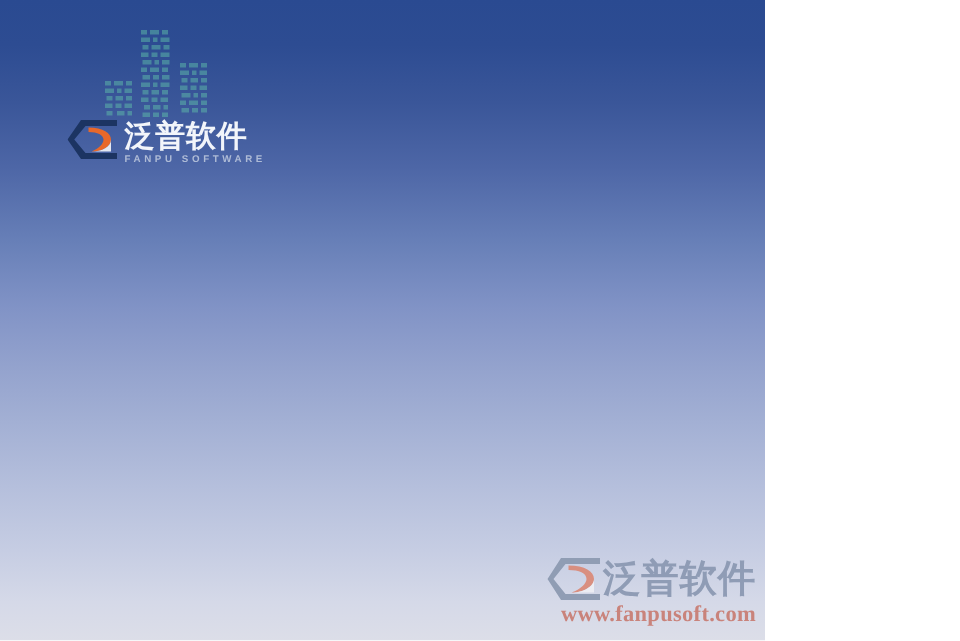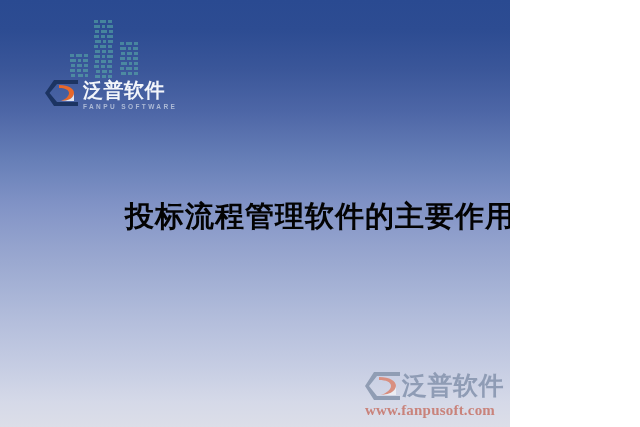--- a/index.html
+++ b/index.html
@@ -127,21 +127,21 @@
     letter-spacing: 0.5px;
     margin-left: 2px;
     white-space: nowrap;
   }
   .wm-url {
     font-family: "Liberation Serif", "DejaVu Serif", serif;
     font-size: 15px;
     font-weight: bold;
     color: #c9837b;
     letter-spacing: 0.2px;
-    text-align: center;
+    text-align: right;
     line-height: 17px;
     margin-top: 1px;
     white-space: nowrap;
   }
 </style>
 </head>
 <body>
 
 <div class="slide">
 
@@ -234,23 +234,20 @@
         <path d="M14 5 C24 5 29 9 29 13 C29 18 23 21 16 21 C21 19 24 16 24 13 C24 10 20 8 14 8 Z" fill="#e8682a"></path>
         <path d="M16 21 C23 21 29 18 29 13 L29 21 Z" fill="#ffffff" opacity="0.85"></path>
       </svg>
     </span>
     <span class="brand-text">
       <span class="brand-cn">泛普软件</span>
       <span class="brand-en">FANPU SOFTWARE</span>
     </span>
   </div>
 
-  <div class="title-wrap">
-    <div class="slide-title">投标流程管理软件的主要作用</div>
-  </div>
 
   <div class="watermark">
     <div class="wm-row">
       <span class="wm-mark">
         <svg width="36" height="30" viewBox="0 0 36 30" xmlns="http://www.w3.org/2000/svg">
           <path d="M10 1 L36 1 L36 5 L13 5 L5 15 L13 25 L36 25 L36 29 L10 29 L1 15 Z" fill="#909db4"></path>
           <path d="M15 6 C26 6 32 10 32 15 C32 20 25 24 17 24 C23 22 27 18 27 15 C27 11 22 9 15 9 Z" fill="#d98f80"></path>
           <path d="M17 24 C25 24 32 20 32 15 L32 24 Z" fill="#eef0f4" opacity="0.9"></path>
         </svg>
       </span>

